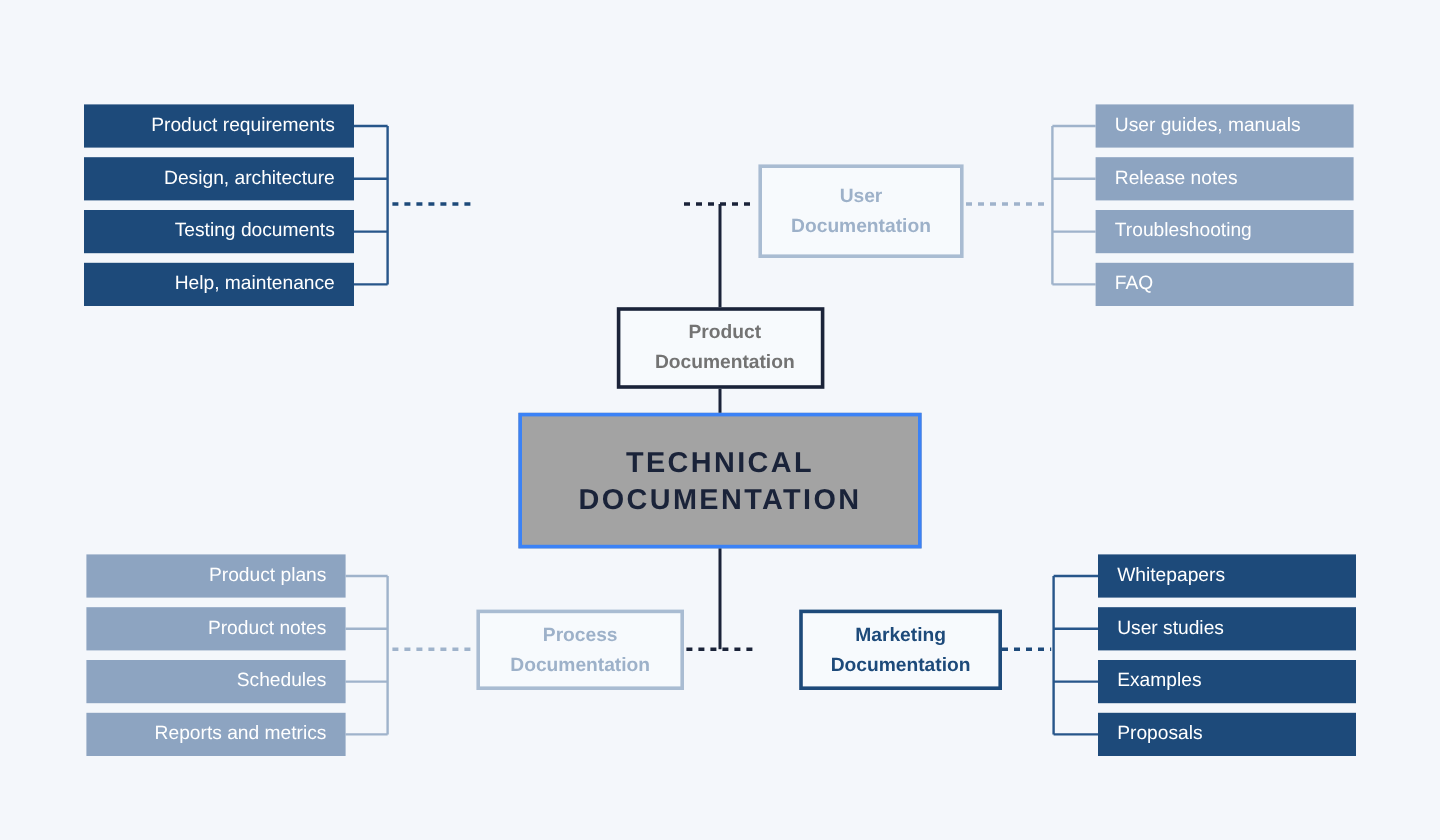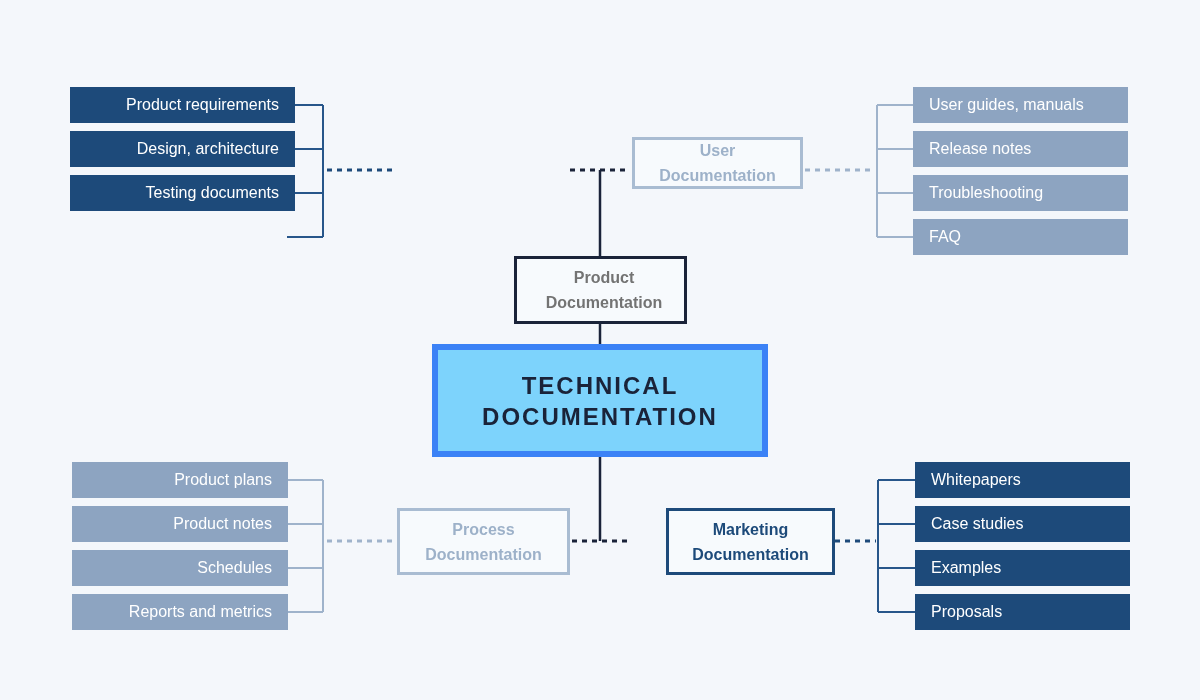--- a/index.html
+++ b/index.html
@@ -59,22 +59,22 @@
     line-height: 25px;
     padding: 0 10px;
   }
   .cat-dark  { border-color: #1d4a7a; color: #1d4a7a; }
   .cat-light { border-color: #a9bcd2; color: #9db1c9; }
   .cat-ink   { border-color: #1a2339; color: #737373; padding-left: 17px; }
 
   .root-box {
     position: absolute;
     box-sizing: border-box;
-    border: 6px solid #3b82f6;
-    background: #7dd3fc;
+    border: 3px solid #3b82f6;
+    background: #a3a3a3;
     display: flex;
     align-items: center;
     justify-content: center;
     text-align: center;
     font-weight: bold;
     font-size: 24px;
     line-height: 31px;
     letter-spacing: 2px;
     color: #1a2339;
     text-transform: uppercase;
@@ -110,45 +110,46 @@
 
     <path class="dot-darknavy" d="M805 541 H876"></path>
 
     <path class="ln-dark" d="M878 480 H915 M878 524 H915 M878 568 H915 M878 612 H915 M878 480 V612"></path>
   </svg>
 
   <div class="item-list" style="left:70px; top:87px; width:225px;">
     <div class="item dark-item align-right">Product requirements</div>
     <div class="item dark-item align-right">Design, architecture</div>
     <div class="item dark-item align-right">Testing documents</div>
+    <div class="item dark-item align-right">Help, maintenance</div>
   </div>
 
   <div class="item-list" style="left:913px; top:87px; width:215px;">
     <div class="item light-item align-left">User guides, manuals</div>
     <div class="item light-item align-left">Release notes</div>
     <div class="item light-item align-left">Troubleshooting</div>
     <div class="item light-item align-left">FAQ</div>
   </div>
 
   <div class="item-list" style="left:72px; top:462px; width:216px;">
     <div class="item light-item align-right">Product plans</div>
     <div class="item light-item align-right">Product notes</div>
     <div class="item light-item align-right">Schedules</div>
     <div class="item light-item align-right">Reports and metrics</div>
   </div>
 
   <div class="item-list" style="left:915px; top:462px; width:215px;">
     <div class="item dark-item align-left">Whitepapers</div>
-    <div class="item dark-item align-left">Case studies</div>
+    <div class="item dark-item align-left">User studies</div>
     <div class="item dark-item align-left">Examples</div>
     <div class="item dark-item align-left">Proposals</div>
   </div>
 
 
-  <div class="cat-box cat-light" style="left:632px; top:137px; width:171px; height:52px;">User Documentation</div>
+  <div class="cat-box cat-light" style="left:632px; top:137px; width:171px; height:78px;">User Documentation</div>
 
   <div class="cat-box cat-light" style="left:397px; top:508px; width:173px; height:67px;">Process Documentation</div>
 
   <div class="cat-box cat-dark" style="left:666px; top:508px; width:169px; height:67px;">Marketing Documentation</div>
 
   <div class="cat-box cat-ink" style="left:514px; top:256px; width:173px; height:68px;">Product Documentation</div>
 
   <div class="root-box" style="left:432px; top:344px; width:336px; height:113px;">TECHNICAL DOCUMENTATION</div>
 
 </div>

